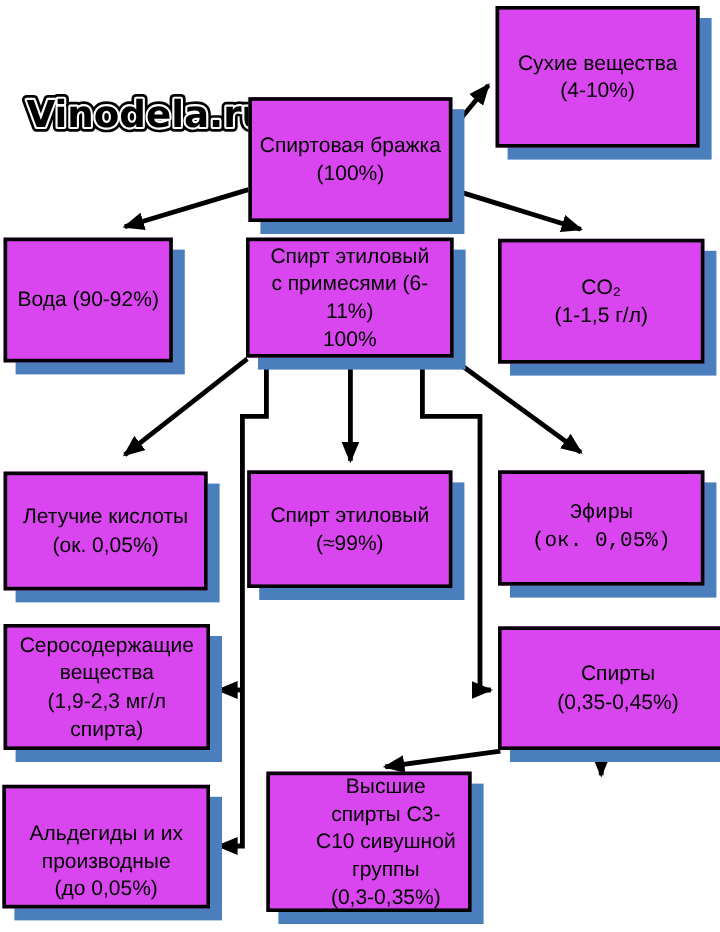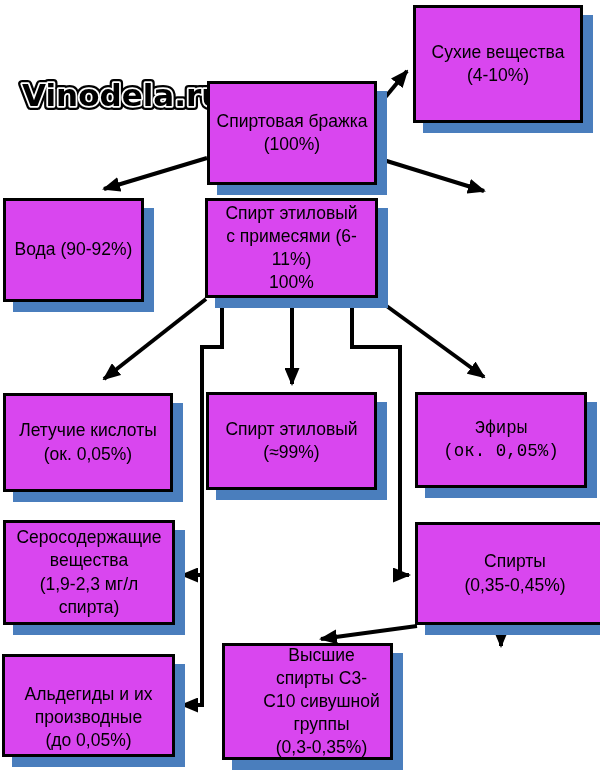--- a/index.html
+++ b/index.html
@@ -93,20 +93,24 @@
 (4-10%)</span>
   </div>
   <div class="node" id="n-water">
     <span class="lbl">Вода (90-92%)</span>
   </div>
   <div class="node" id="n-spiritmix">
     <span class="lbl">Спирт этиловый
 с примесями (6-11%)
 100%</span>
   </div>
+  <div class="node" id="n-co2">
+    <span class="lbl">CO₂
+(1-1,5 г/л)</span>
+  </div>
   <div class="node" id="n-acids">
     <span class="lbl">Летучие кислоты
 (ок. 0,05%)</span>
   </div>
   <div class="node" id="n-ethanol">
     <span class="lbl">Спирт этиловый
 (≈99%)</span>
   </div>
   <div class="node" id="n-ethers">
     <span class="lbl">Эфиры

